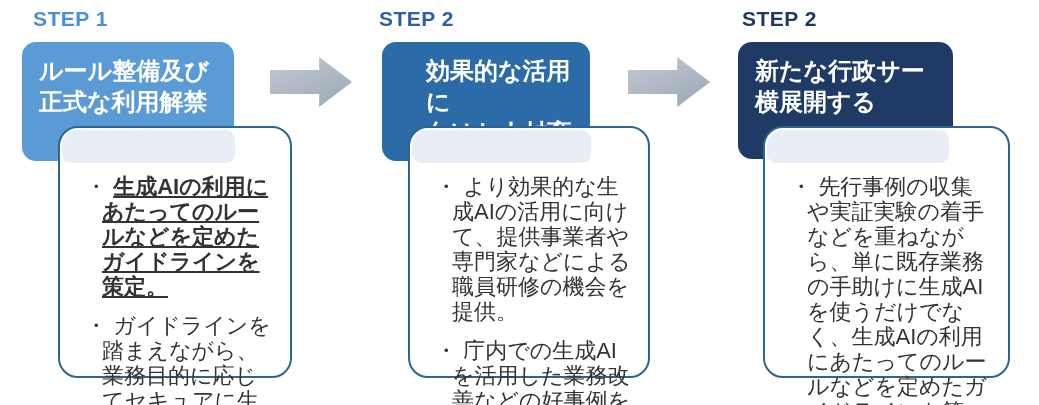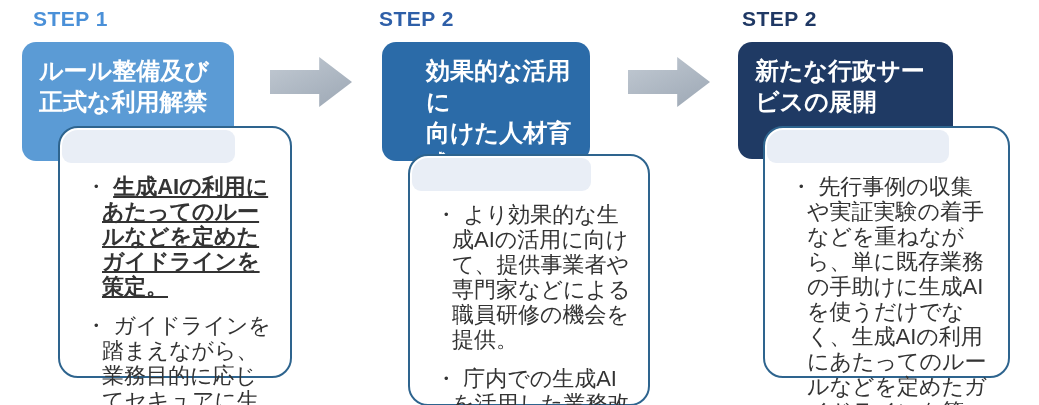--- a/index.html
+++ b/index.html
@@ -23,21 +23,21 @@
   .header-box.c1 { left:22px;  width:212px; background:var(--header1-bg,#5B9BD5); }
   .header-box.c2 { left:382px; width:208px; background:var(--header2-bg,#2B6BA8);padding-left:44px; }
   .header-box.c3 { left:738px; width:215px; height:117px; background:var(--header3-bg,#1F3A64); }
 
   .content-box {
     position:absolute; top:126px; height:252px; background:#ffffff;
     border:2px solid var(--box-border,#2E648E); border-radius:20px; z-index:2;
     padding:46px 14px 0 18px;
   }
   .content-box.c1 { left:58px;  width:234px; }
-  .content-box.c2 { left:408px; width:242px;margin-top:28px; }
+  .content-box.c2 { left:408px; width:242px; }
   .content-box.c3 { left:763px; width:247px; }
 
   .band {
     position:absolute; left:2px; top:2px; width:75%; height:33px;
     background:var(--band-bg,#E9EEF6); border-radius:16px 9px 9px 9px;
   }
 
   .bullets { position:relative; }
   .bullet {
     color:var(--body-text,#333333); font-size:22px; line-height:25px;
@@ -82,21 +82,21 @@
     <div class="bullets">
       <div class="bullet"><span class="marker">・</span> <span class="btext">より効果的な生成AIの活用に向けて、提供事業者や専門家などによる職員研修の機会を提供。</span></div>
       <div class="bullet"><span class="marker">・</span> <span class="btext">庁内での生成AIを活用した業務改善などの好事例を収集、横展開する。</span></div>
     </div>
   </div>
 
   <div class="arrow a2"></div>
 
   <div class="step-label c3">STEP 2</div>
   <div class="header-box c3">新たな行政サー
-ビスの展開</div>
+横展開する</div>
   <div class="content-box c3">
     <div class="band"></div>
     <div class="bullets">
       <div class="bullet"><span class="marker">・</span> <span class="btext">先行事例の収集や実証実験の着手などを重ねながら、単に既存業務の手助けに生成AIを使うだけでなく、生成AIの利用にあたってのルールなどを定めたガイドラインを策定。</span></div>
     </div>
   </div>
 
 </div>
 
 </body></html>

